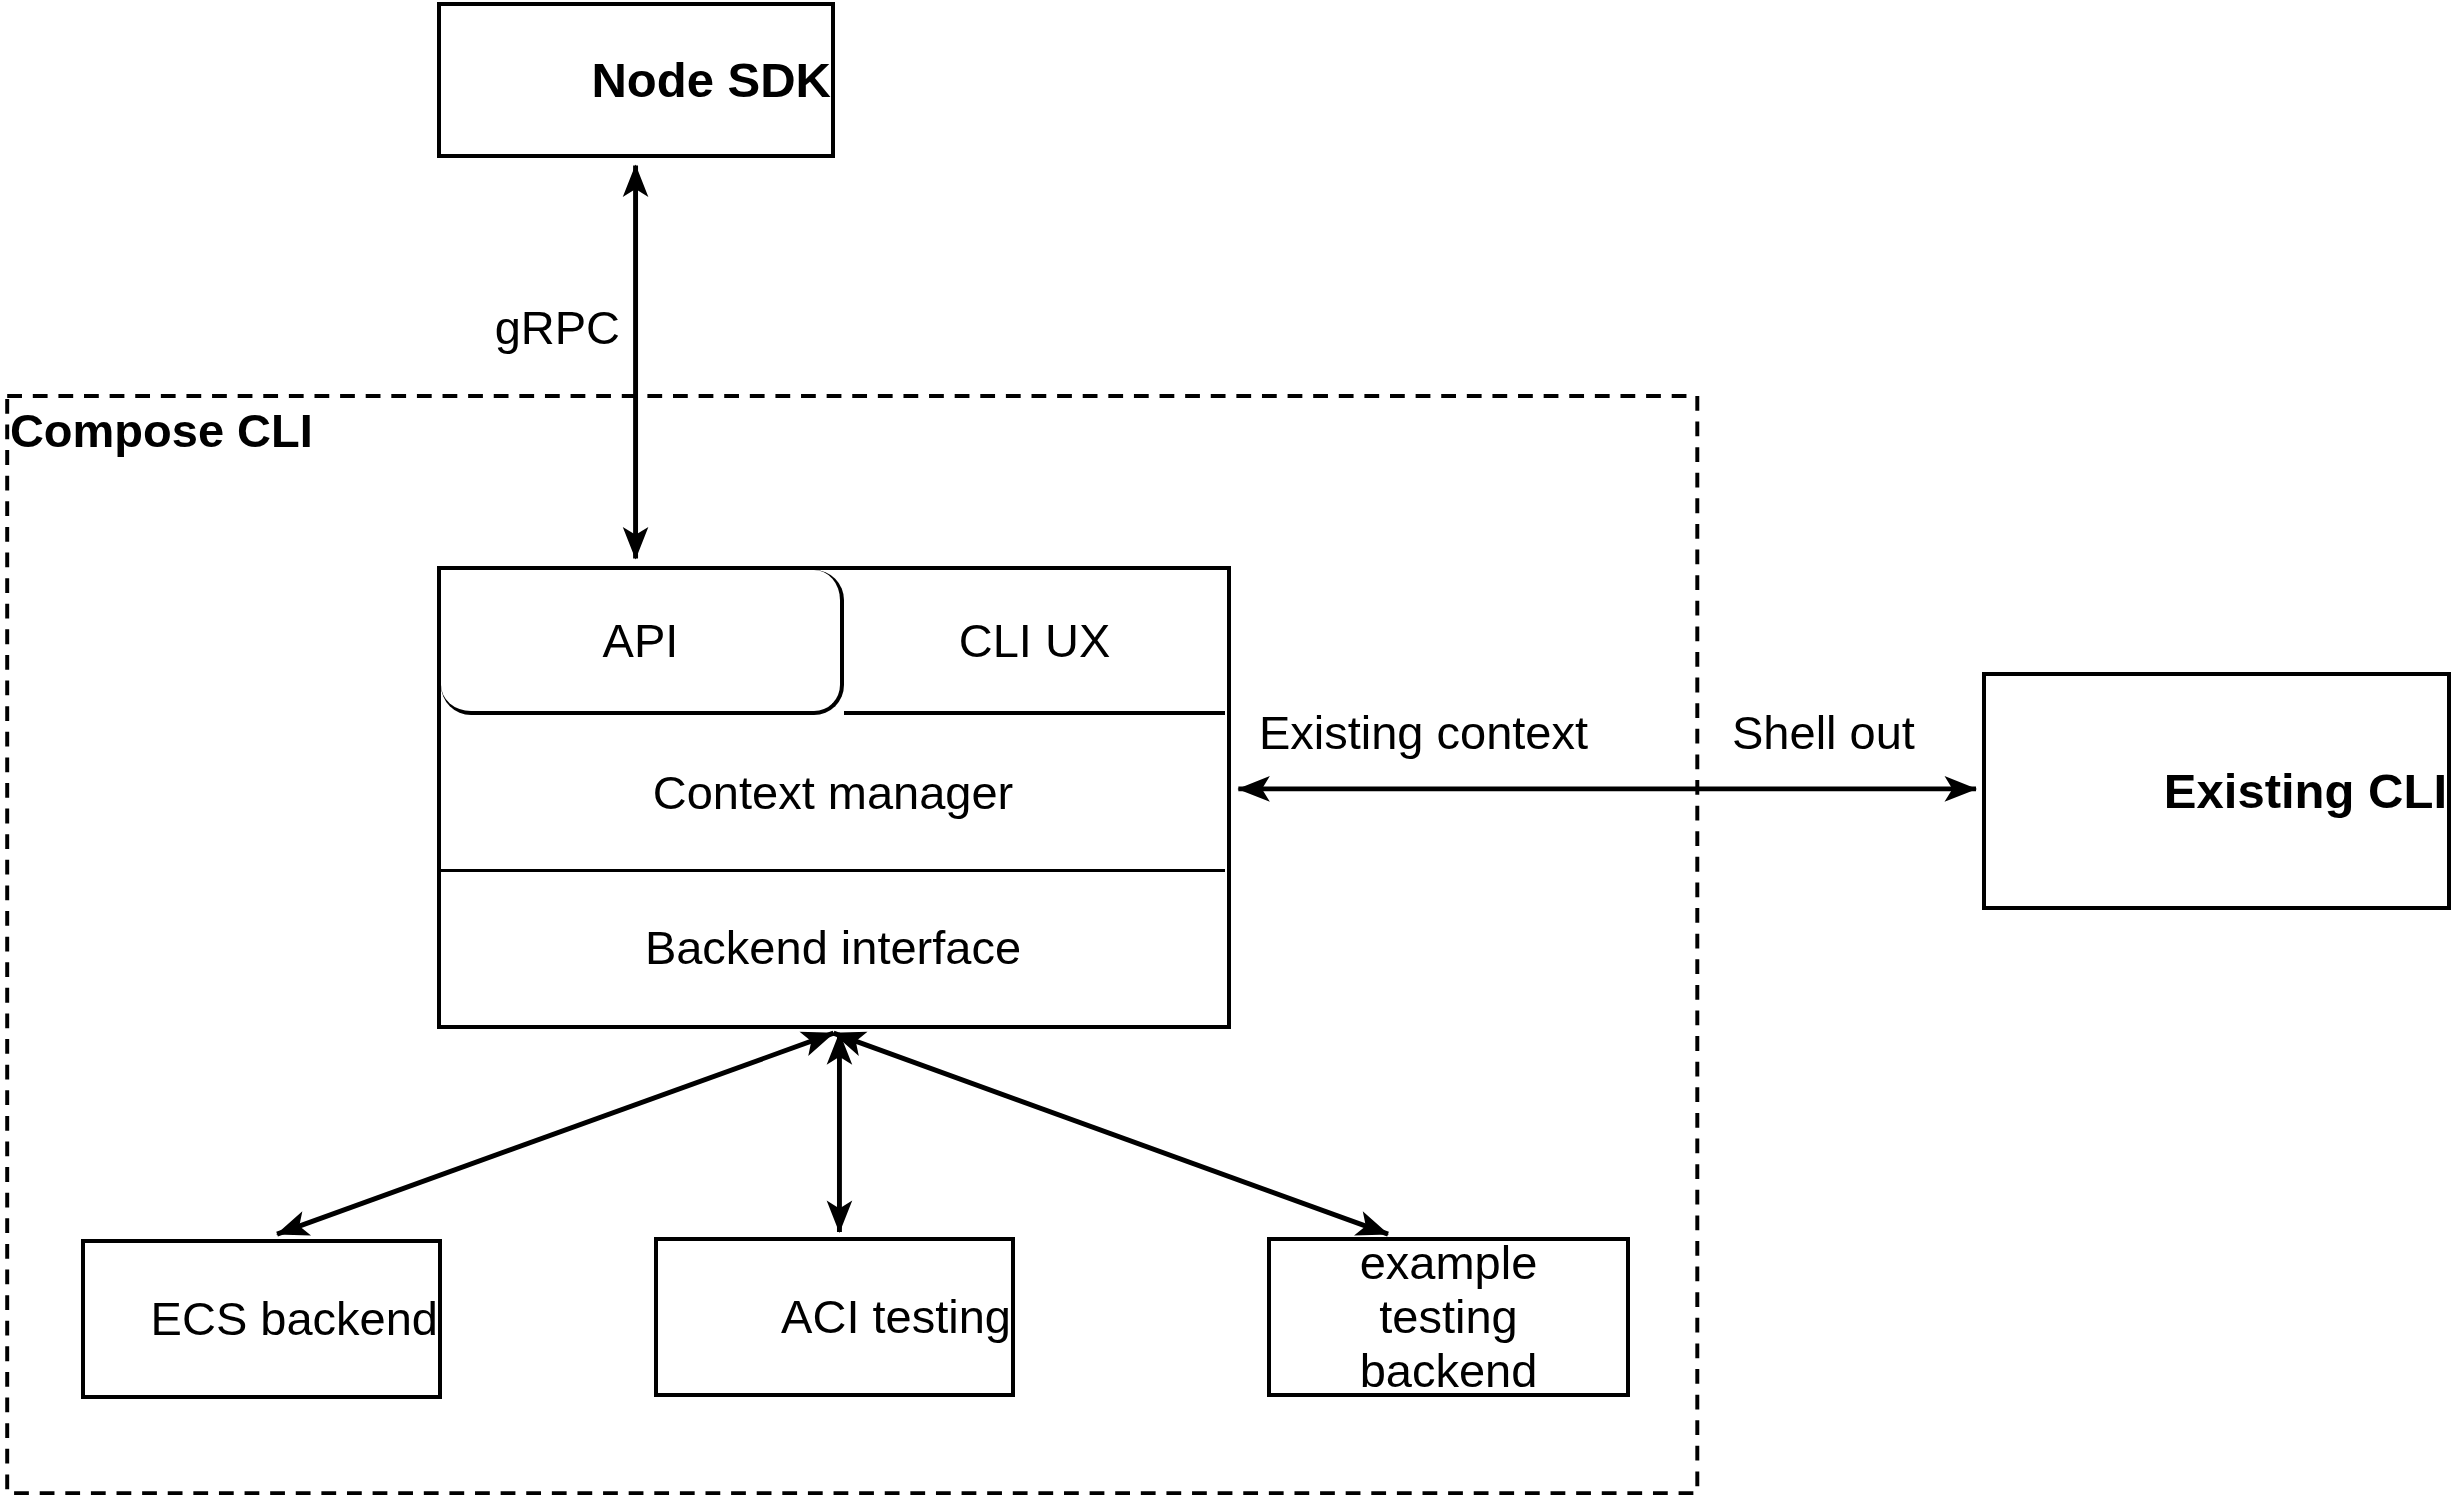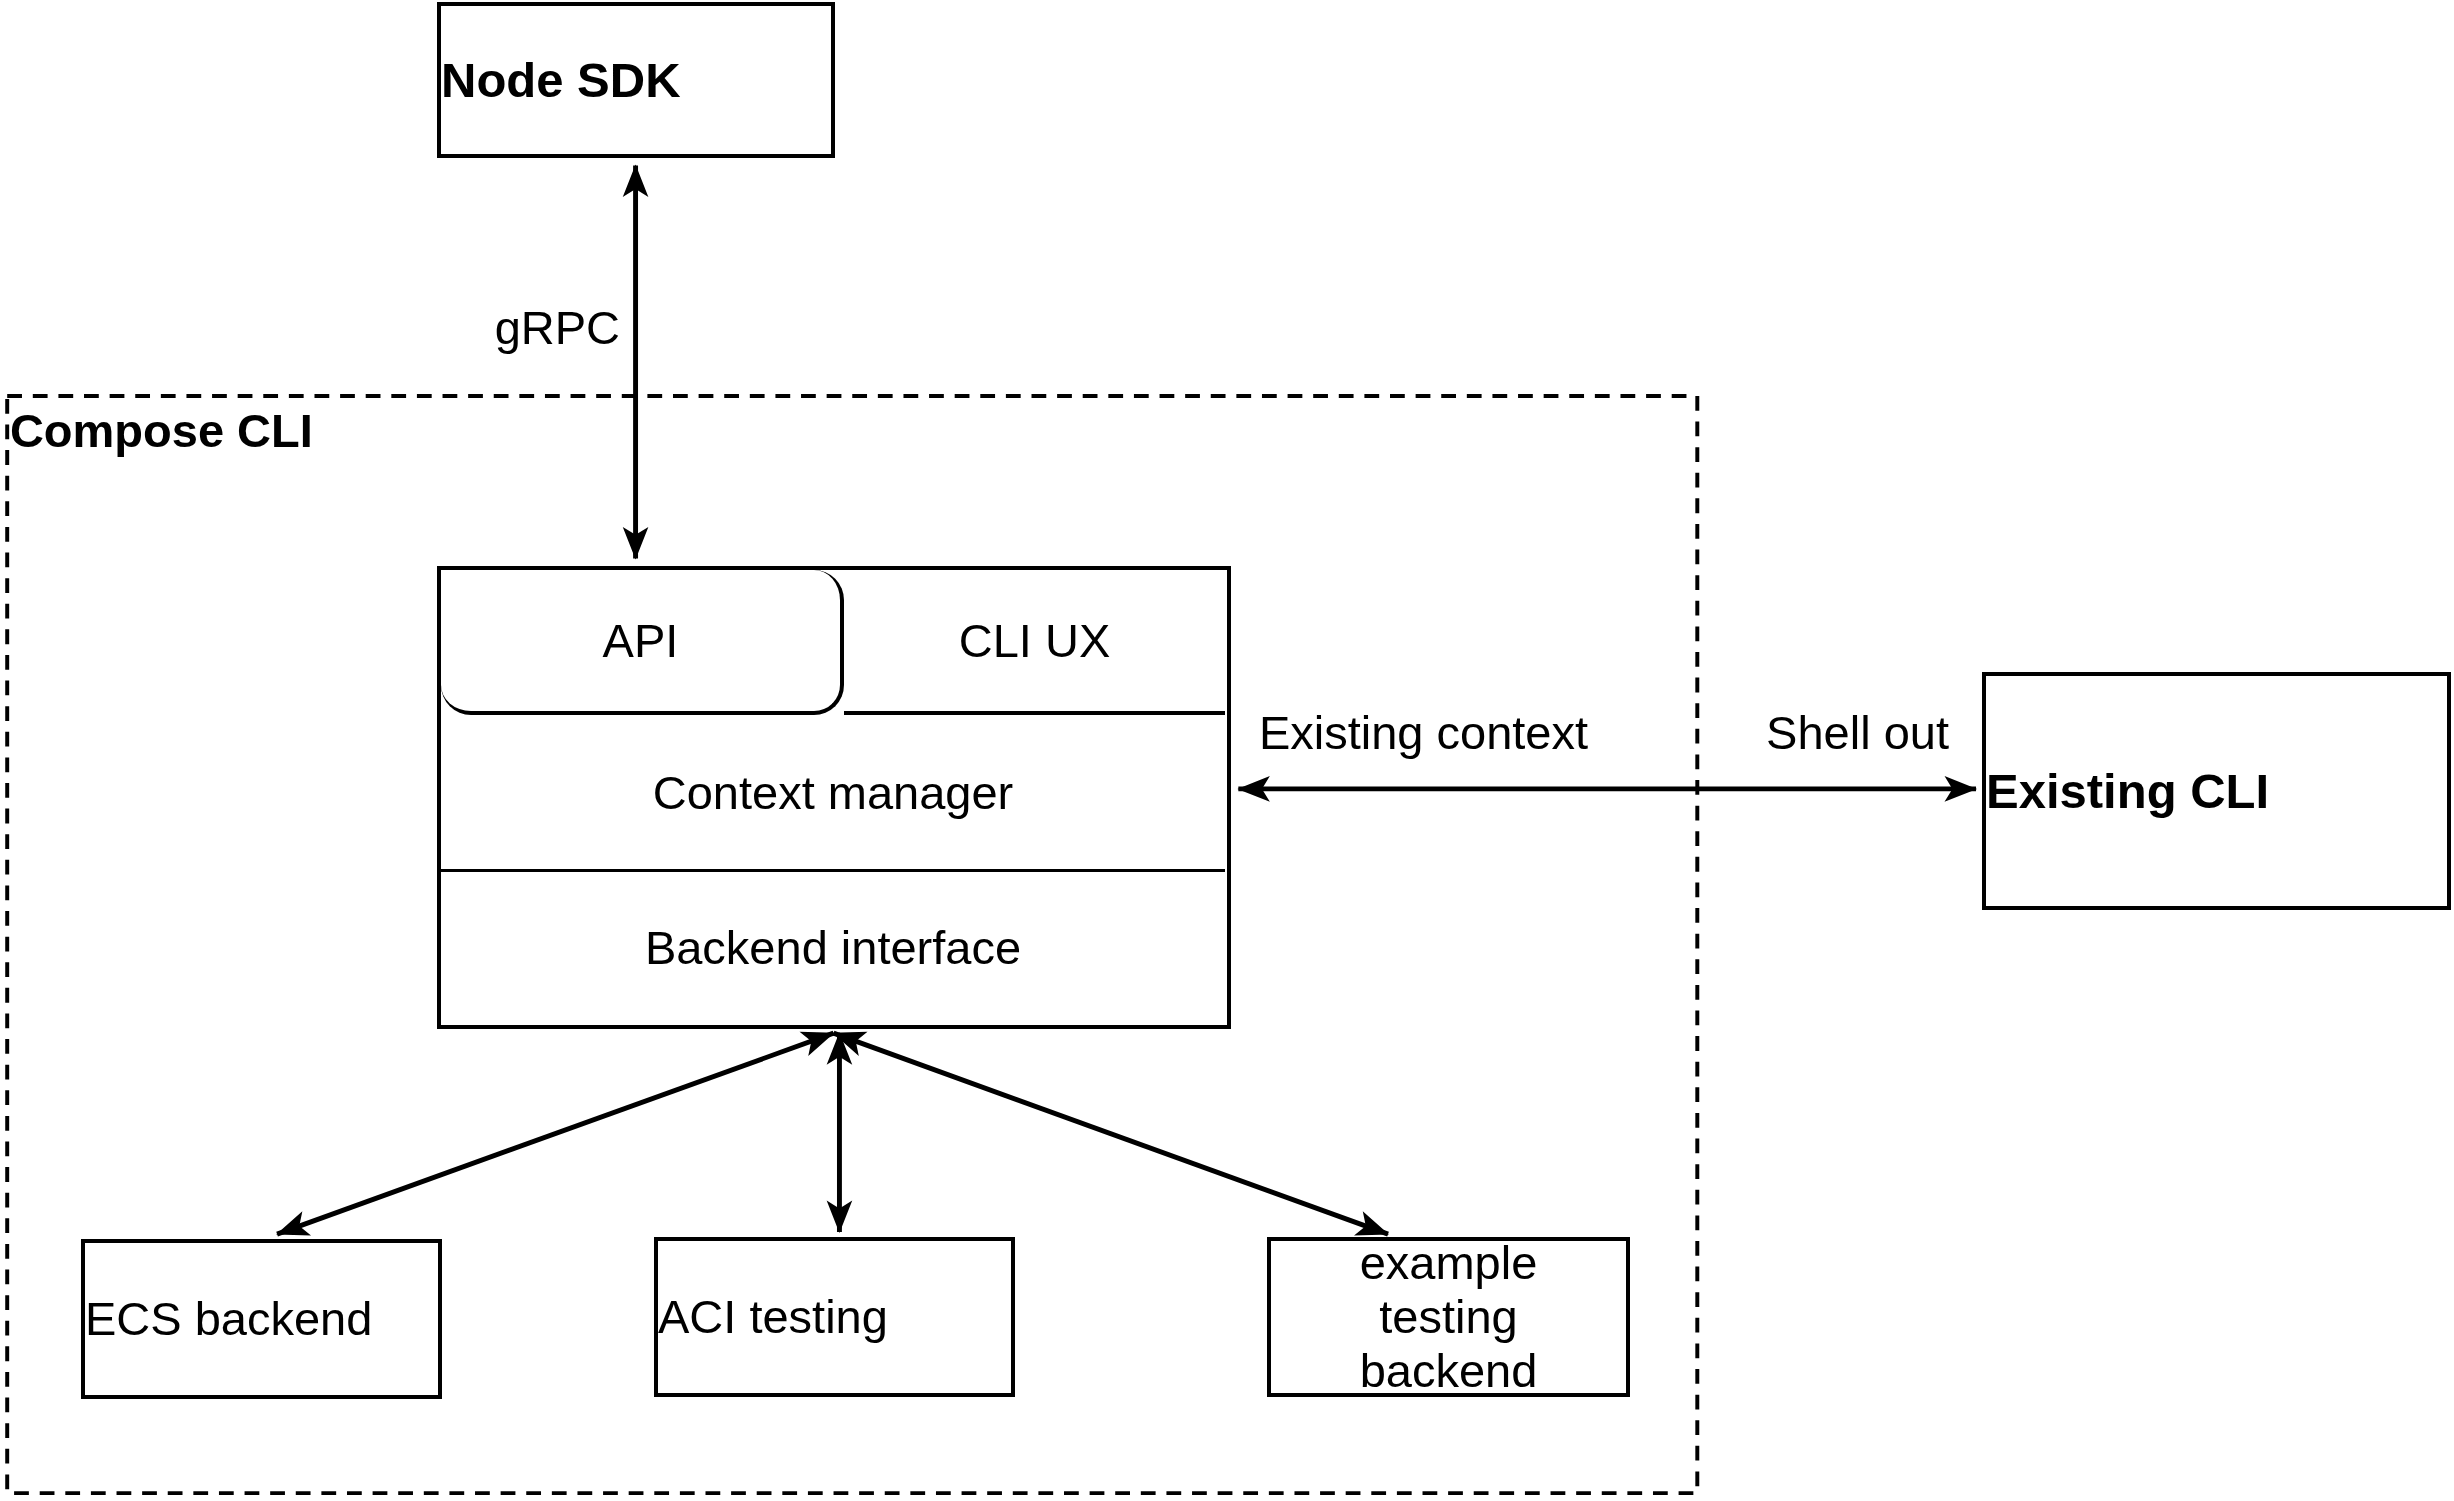--- a/index.html
+++ b/index.html
@@ -24,21 +24,21 @@
     width: 2455px;
     height: 1501px;
   }
 
   .box {
     position: absolute;
     background: #ffffff;
     border: 4.9px solid #000000;
     display: flex;
     align-items: center;
-    justify-content: flex-start;
+    justify-content: flex-end;
     text-align: center;
     font-size: 47px;
     line-height: 1.15;
   }
   .bold { font-weight: bold; font-size: 49px; }
 
   
   .composite {
     position: absolute;
     left: 437px; top: 566px;
@@ -83,21 +83,21 @@
   }
 
   .edge-label {
     position: absolute;
     font-size: 47px;
     line-height: 55px;
     background: #ffffff;
   }
   .lbl-grpc { left: 433px; top: 300px; width: 187px; text-align: right; }
   .lbl-existing-context { left: 1246px; top: 705px; width: 355px; text-align: center; }
-  .lbl-shell-out { left: 1732px; top: 705px; width: 217px; text-align: right; }
+  .lbl-shell-out { left: 1732px; top: 705px; width: 217px; text-align: left; }
 
   .b-nodesdk { left: 437px; top: 2px; width: 398px; height: 156px; }
   .b-existingcli { left: 1982px; top: 672px; width: 469px; height: 238px; }
   .b-ecs { left: 81px; top: 1239px; width: 361px; height: 160px; }
   .b-aci { left: 654px; top: 1237px; width: 361px; height: 160px; }
   .b-testing { left: 1239px; top: 1237px; width: 363px; height: 160px; padding: 0 17.7px; margin-left: 28px; }
 </style>
 </head>
 <body>
 

